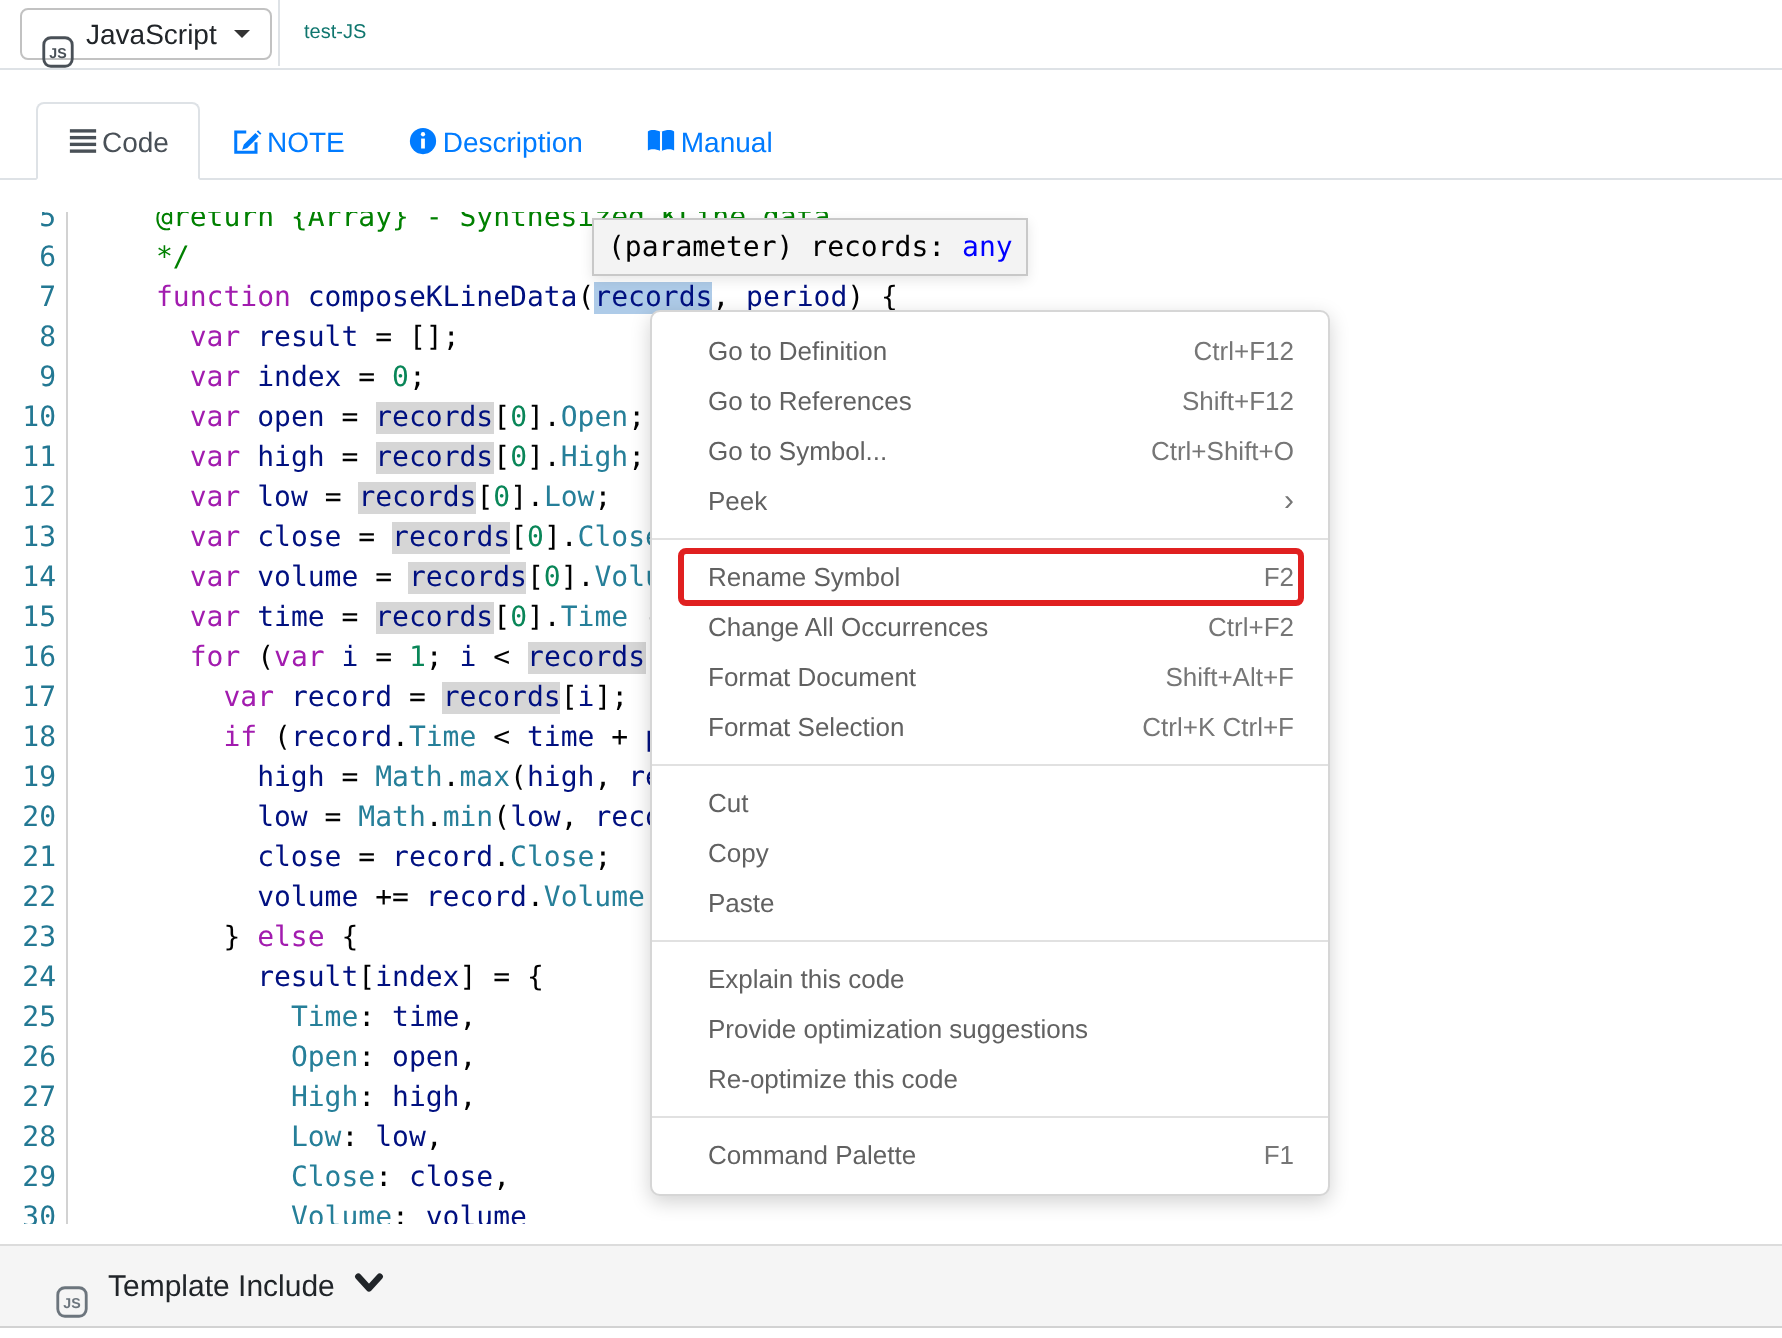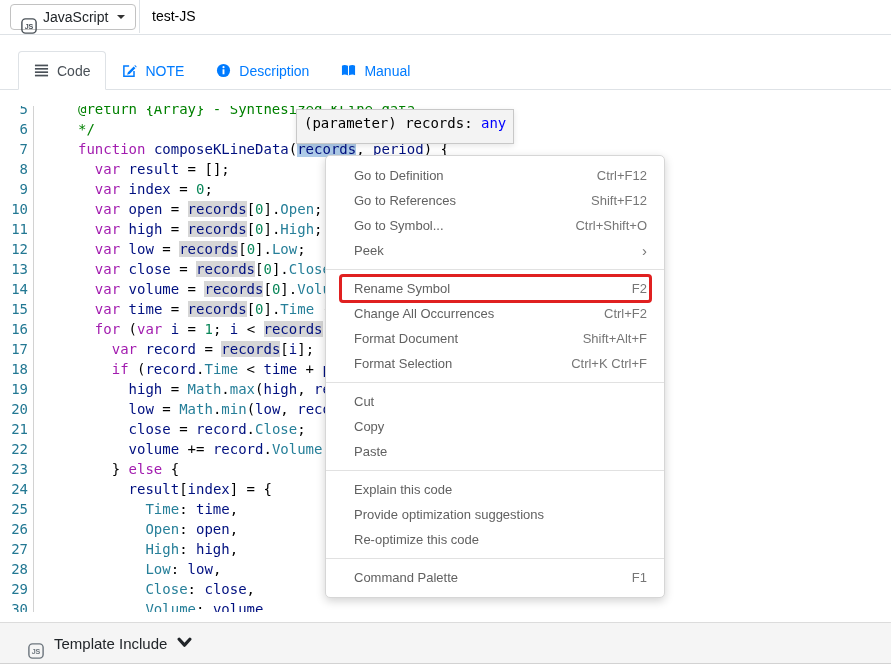--- a/index.html
+++ b/index.html
@@ -8,26 +8,26 @@
 
   
   .topbar{position:absolute;top:0;left:0;right:0;height:34px;background:#fff;
           border-bottom:1px solid #dee2e6;}
   .lang-btn{position:absolute;left:10px;top:4px;height:26px;display:flex;align-items:center;
             gap:6px;padding:0 10px;background:#fff;border:1px solid #c2c2c2;border-radius:4px;
             font-size:14px;color:#212529;cursor:pointer;font-family:"Liberation Sans",sans-serif;}
   .caret{width:0;height:0;border-left:4px solid transparent;border-right:4px solid transparent;
          border-top:4px solid #333;margin-left:3px;}
   .topbar-sep{position:absolute;left:139px;top:0;width:1px;height:33px;background:#dee2e6;}
-  .filename{position:absolute;left:152px;top:0;height:33px;line-height:33px;font-size:14px;color:#000000;}
+  .filename{position:absolute;left:152px;top:0;height:33px;line-height:33px;font-size:10px;color:#0f766e;}
 
   
   .tabs{position:absolute;top:50px;left:0;right:0;height:39px;border-bottom:1px solid #dee2e6;
         padding-left:18px;display:flex;align-items:flex-end;box-sizing:content-box;}
-  .tab{box-sizing:border-box;height:39px;margin-bottom:-1px;display:flex;align-items:center;gap:8px;
+  .tab{box-sizing:border-box;height:39px;margin-bottom:-1px;display:flex;align-items:center;gap:2px;
        padding:0 15px;font-size:14px;color:#007bff;border:1px solid transparent;
        border-radius:4px 4px 0 0;cursor:pointer;background:transparent;}
   .tab.active{color:#495057;background:#fff;border-color:#dee2e6;border-bottom-color:#fff;}
   .tab svg{display:block;}
 
   
   .editor{position:absolute;top:106px;left:0;width:891px;height:506px;overflow:hidden;background:#fff;
           font-family:"DejaVu Sans Mono",monospace;font-size:14px;}
   .gutter-border{position:absolute;left:33px;top:0;bottom:0;width:1px;background:#d2d2d2;}
   .code-lines{position:absolute;left:0;right:0;top:-7px;}
@@ -37,23 +37,23 @@
   .tk-p{color:#000000;}
   .tk-k{color:#a21caf;}
   .tk-i{color:#001080;}
   .tk-t{color:#267f99;}
   .tk-n{color:#098658;}
   .tk-c{color:#008000;}
   .tk-occ{color:#001080;background:#d6d6d6;}
   .tk-sel{color:#001080;background:#aecbe8;}
 
   
-  .hover-tip{position:absolute;left:296px;top:109px;height:35px;box-sizing:border-box;z-index:4;
-             background:#f3f3f3;border:1px solid #c8c8c8;display:flex;align-items:flex-end;
-             padding:12px 7px;font-family:"DejaVu Sans Mono",monospace;font-size:14px;color:#000;
+  .hover-tip{position:absolute;left:296px;top:109px;height:29px;box-sizing:border-box;z-index:4;
+             background:#f3f3f3;border:1px solid #c8c8c8;display:flex;align-items:center;
+             padding:1px 7px;font-family:"DejaVu Sans Mono",monospace;font-size:14px;color:#000;
              box-shadow:0 2px 6px rgba(0,0,0,.10);white-space:pre;}
   .hover-tip .type{color:#0000ff;}
 
   
   .context-menu{position:absolute;left:325px;top:155px;width:340px;box-sizing:border-box;z-index:5;
                 background:#fff;border:1px solid #d6d6d6;border-radius:5px;
                 box-shadow:0 3px 10px rgba(0,0,0,.18);padding:7px 0;font-size:13px;color:#616161;}
   .menu-sep{height:1px;background:#e1e1e1;margin:6px 0;}
   .mi{position:relative;height:25px;display:flex;align-items:center;justify-content:space-between;
       padding:0 17px 0 28px;cursor:pointer;}

